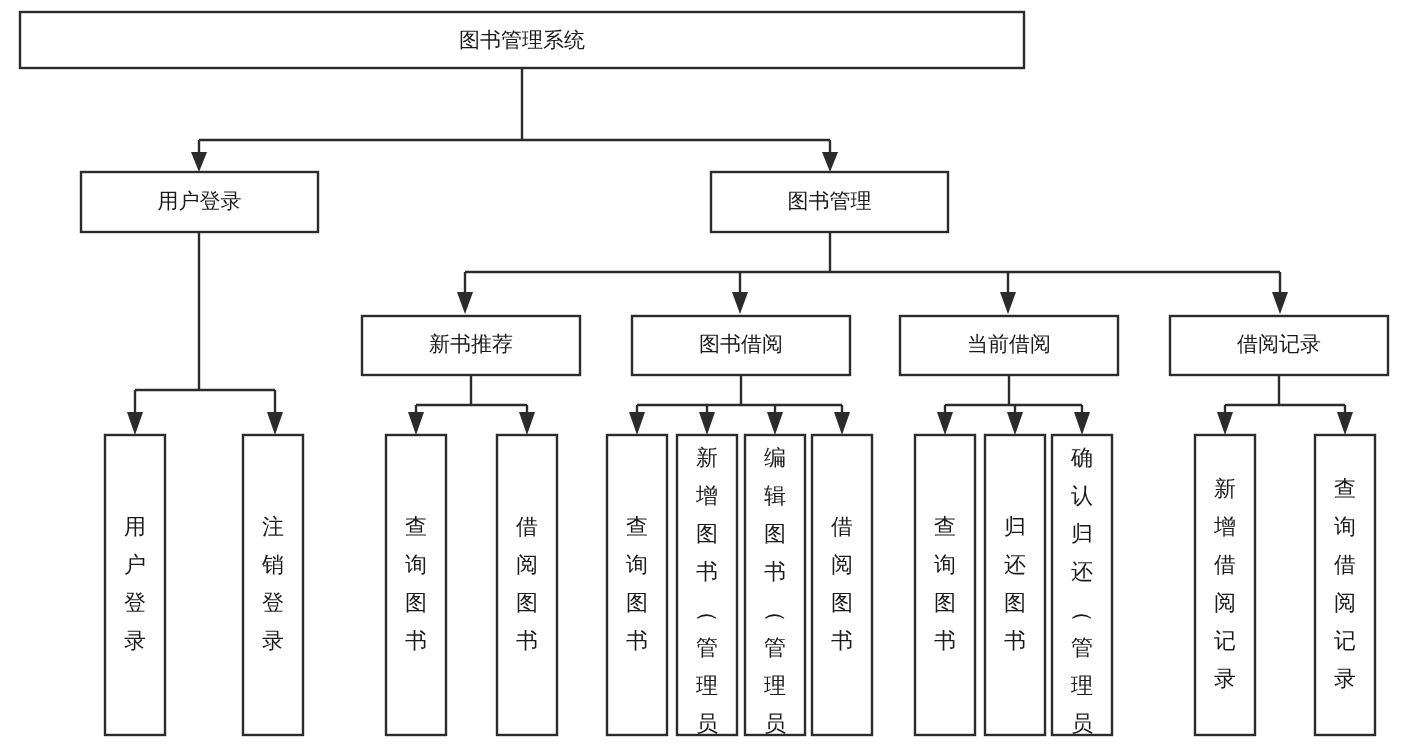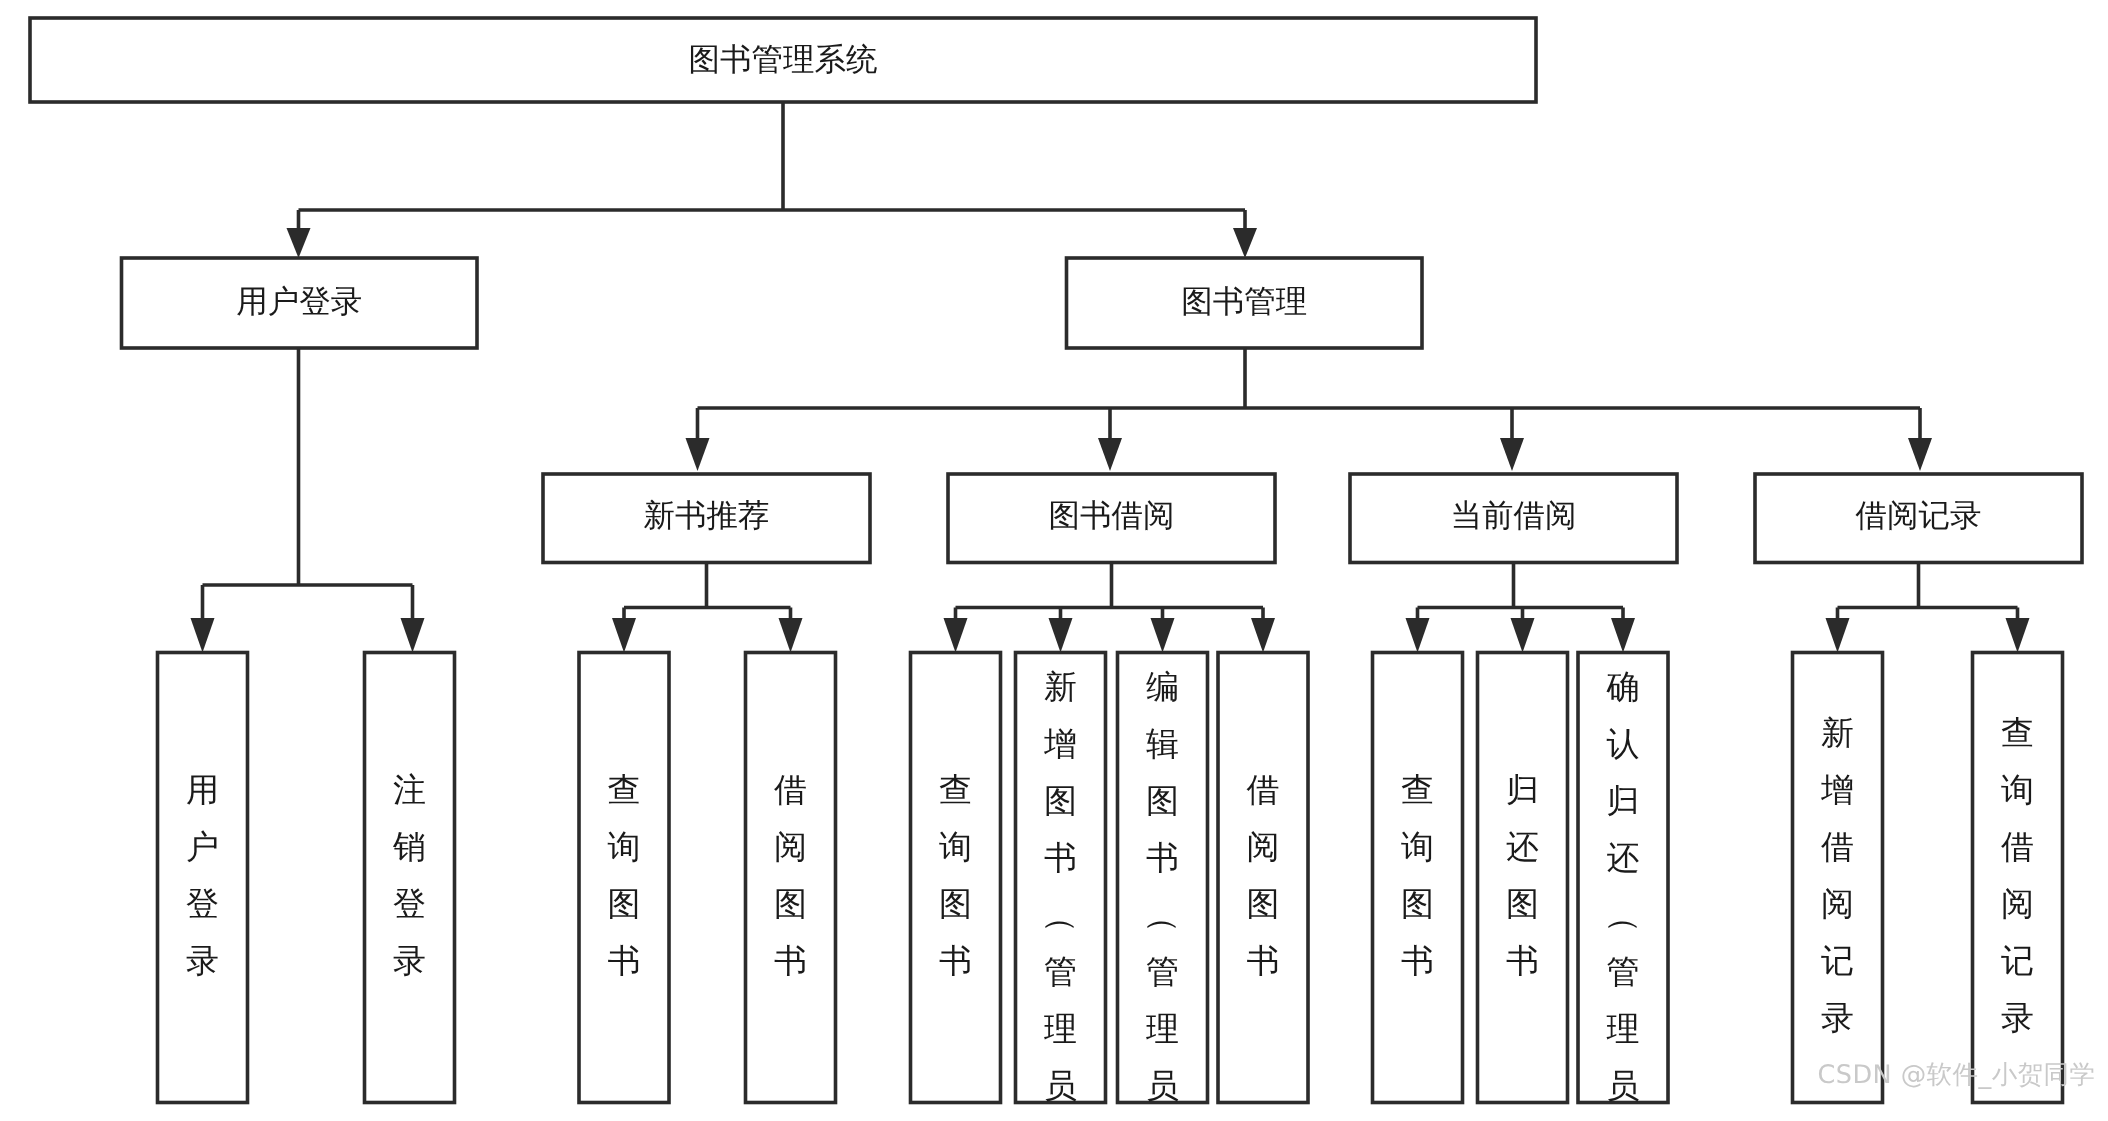--- a/index.html
+++ b/index.html
@@ -298,14 +298,13 @@
           <text class="leaf-label-cell" x="1345" y="528">询</text>
           <text class="leaf-label-cell" x="1345" y="566">借</text>
           <text class="leaf-label-cell" x="1345" y="604">阅</text>
           <text class="leaf-label-cell" x="1345" y="642">记</text>
           <text class="leaf-label-cell" x="1345" y="680">录</text>
         </g>
     </g>
 
   </svg>
 
-  <div class="watermark">CSDN @软件_小贺同学</div>
 </div>
 
 </body></html>

